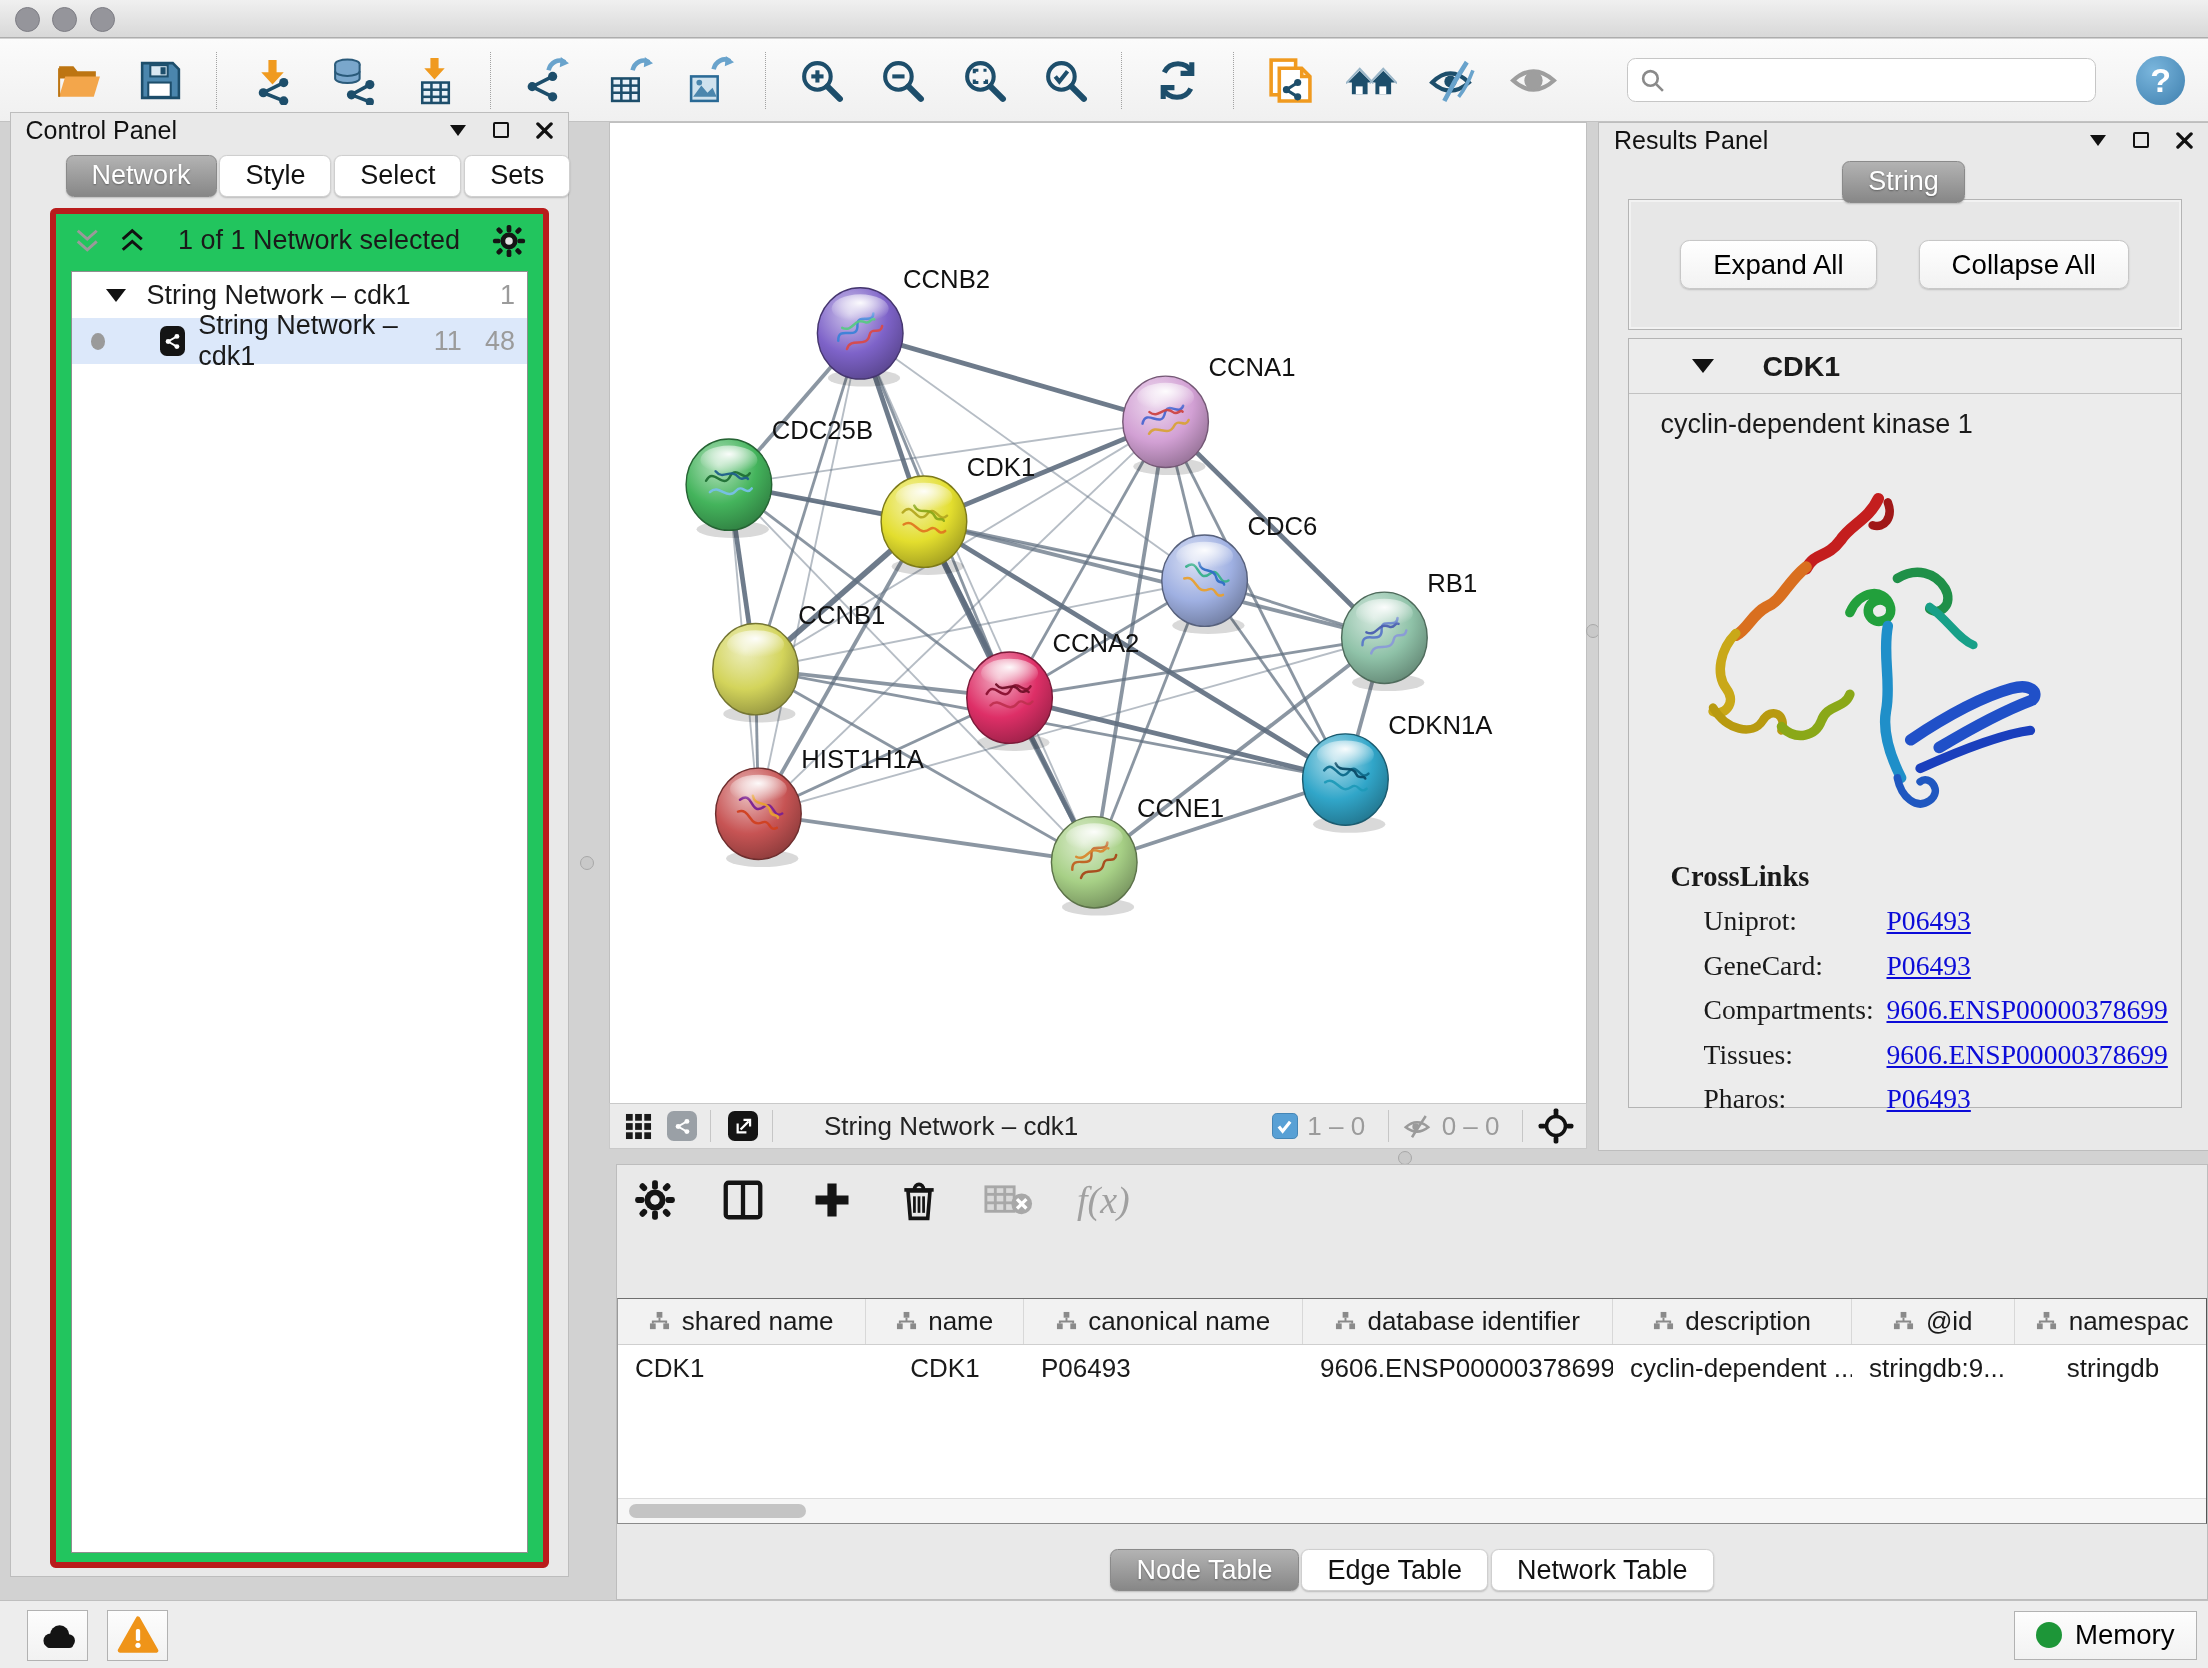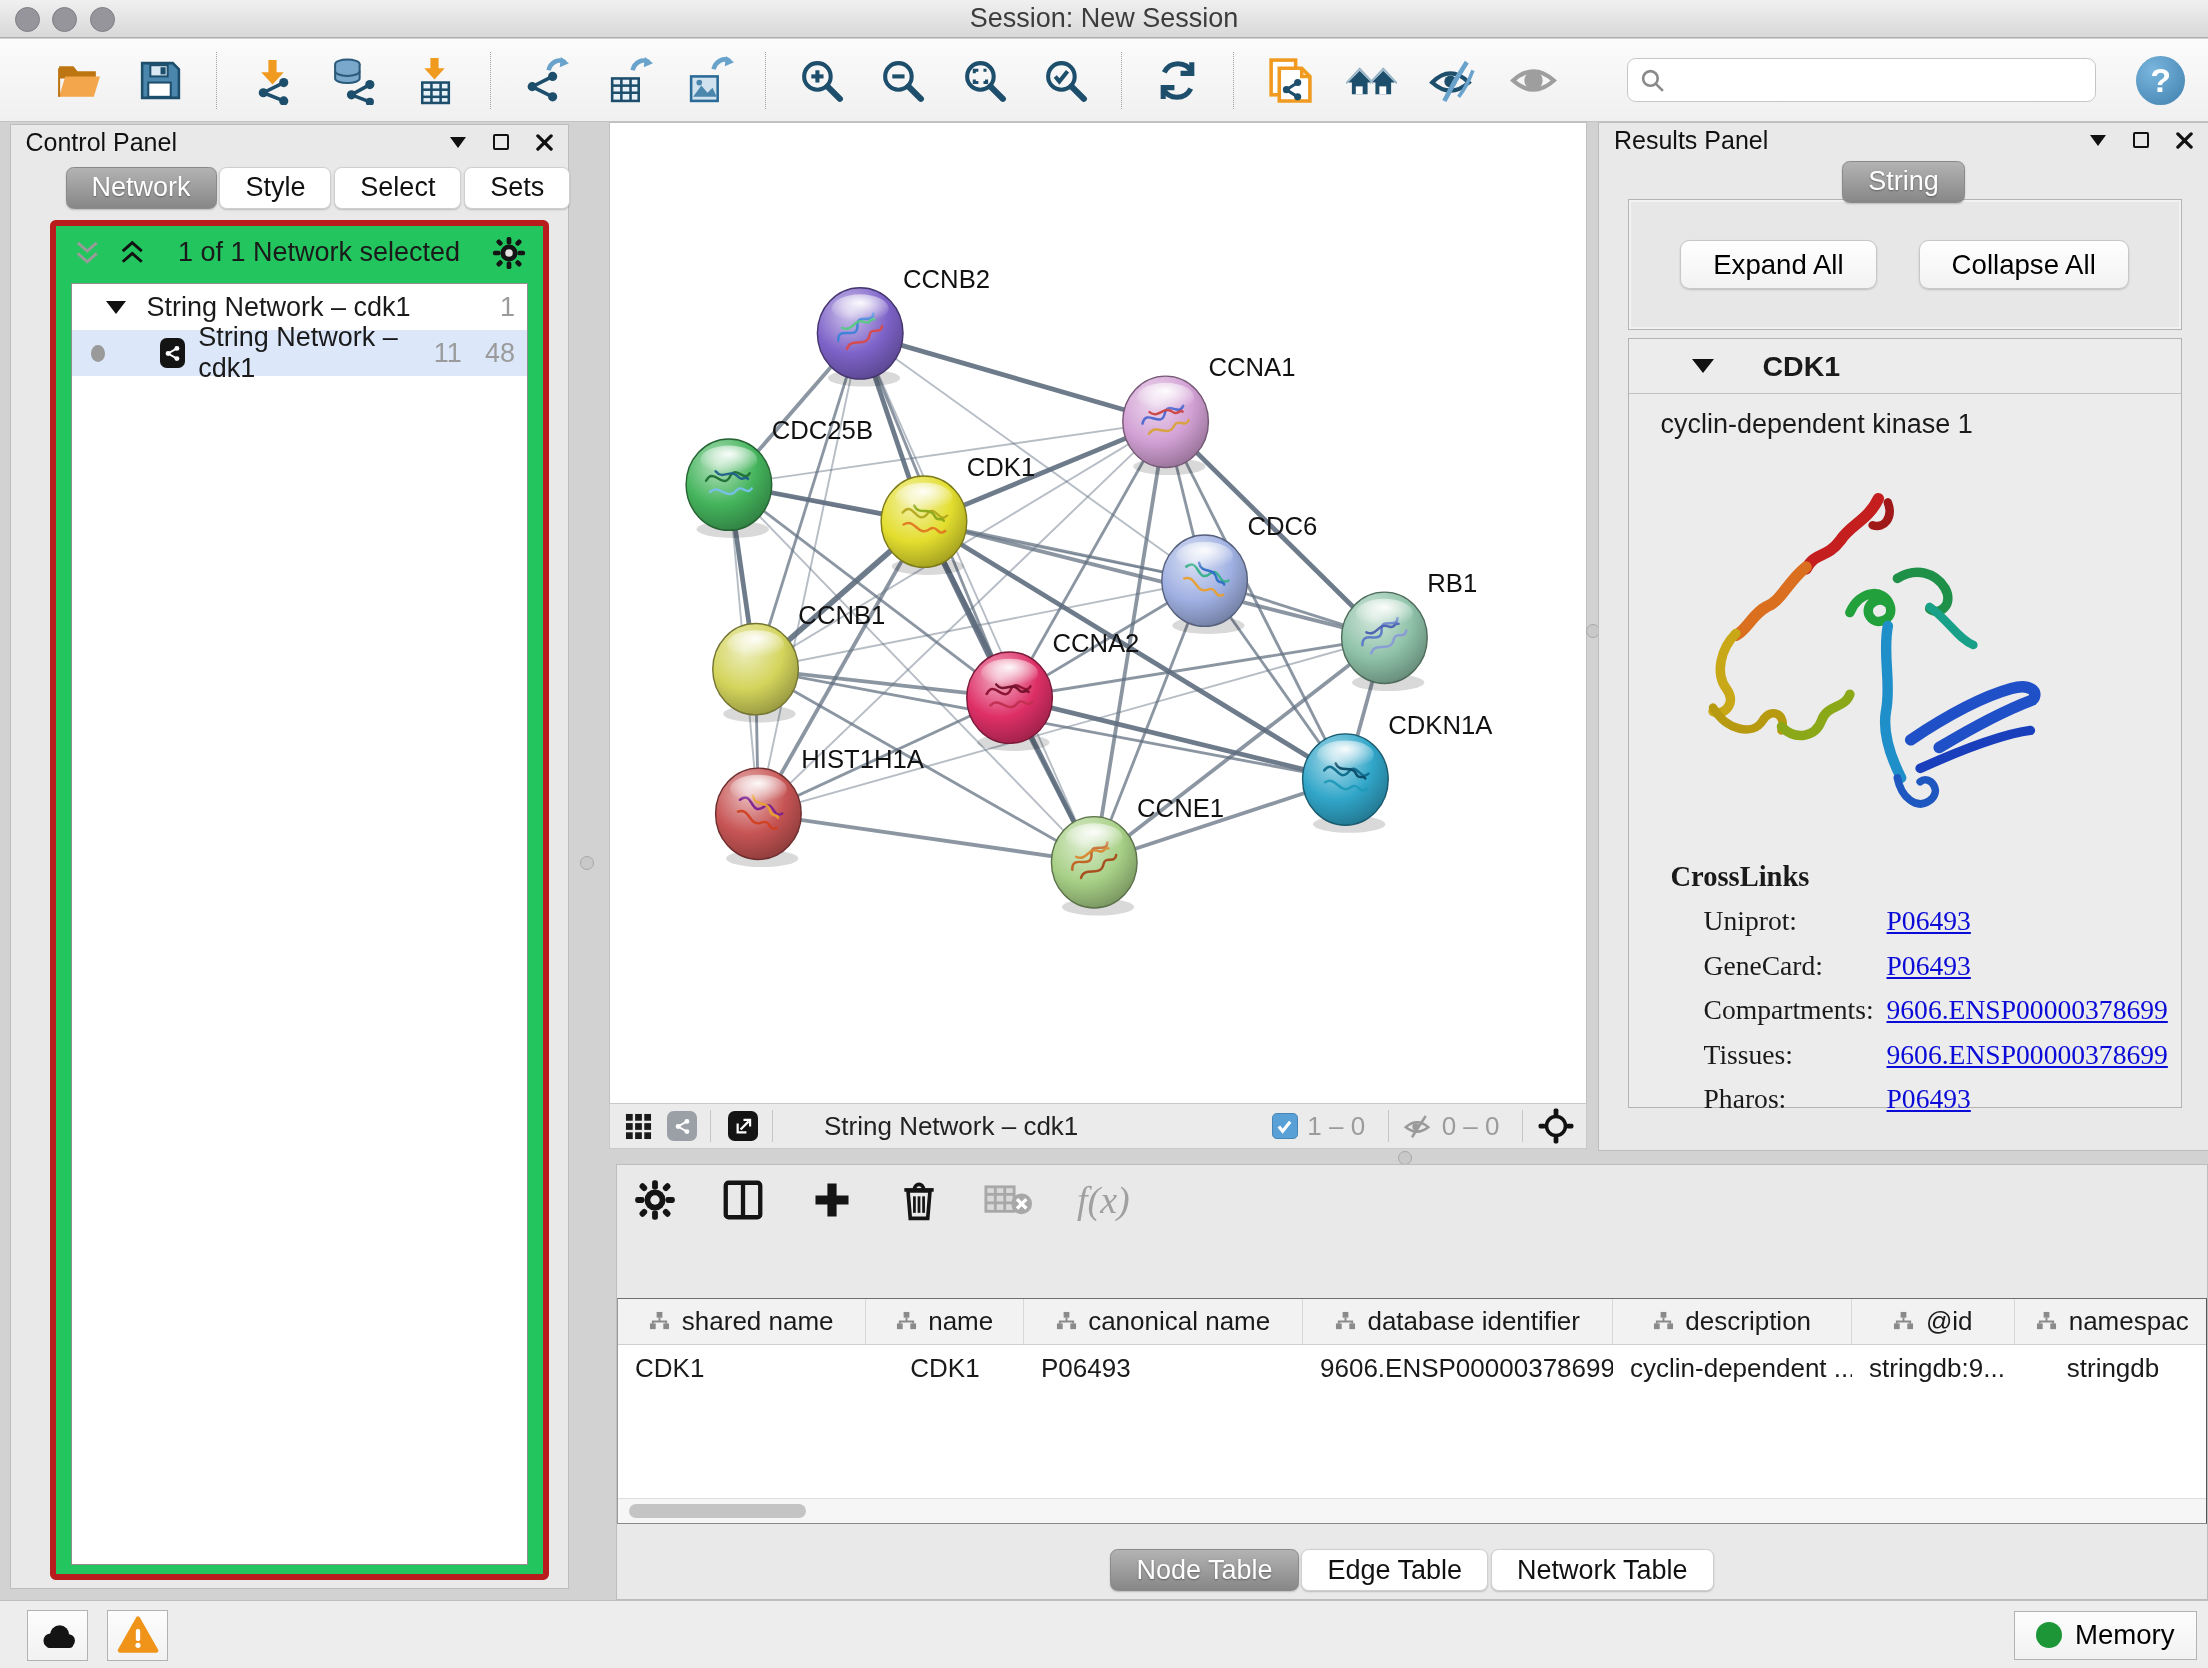--- a/index.html
+++ b/index.html
@@ -36,21 +36,21 @@
   .wi-tri { width:0; height:0; border-left:8.6px solid transparent; border-right:8.6px solid transparent; border-top:11.4px solid #111; }
   .wi-sq { width:16px; height:16px; border:2.4px solid #111; border-radius:1.9px; }
 
   .tab { height:42px; padding:0 25px; background:#fff; border:1px solid #cfcfcf; border-radius:7.6px;
     font-size:27px; display:flex; align-items:center; justify-content:center; color:#111;
     box-shadow:0 1px 1.9px rgba(0,0,0,.2); cursor:pointer; }
   .tab.sel { background:linear-gradient(#b3b3b3,#878787); color:#fff; border-color:#8a8a8a;
     text-shadow:0 1px 1.9px rgba(0,0,0,.35); }
 
   
-  #control-panel { left:9.5px; top:124px; width:559px; height:1465px; }
+  #control-panel { left:9.5px; top:112px; width:559px; height:1465px; }
   #cp-tabs { position:relative; z-index:2; display:flex; gap:2.9px; padding-left:55px; margin-top:7.6px; }
   .cp-sub { position:absolute; left:19px; right:19px; top:95px; bottom:7.6px; background:#22c55e;
     border:6px solid #b91c1c; border-radius:5.7px;margin-left:20px; }
   .list-toolbar { height:53px; display:flex; align-items:center; padding:0 17px; }
   .lt-label { flex:1; text-align:center; font-size:27px; }
   .tree { position:absolute; left:15px; right:15px; top:57px; bottom:9.5px; background:#fff; border:1.9px solid #8f8f8f; }
   .tree-row { height:46px; display:flex; align-items:center; font-size:27px; position:relative; }
   .tree-row .tri { width:0; height:0; border-left:10.5px solid transparent; border-right:10.5px solid transparent;
     border-top:13.3px solid #111; margin:0 21px 0 34px; }
   .tree-row.child { background:#dce8fa; }
@@ -123,21 +123,20 @@
 </style>
 </head>
 <body>
 
 <div class="titlebar">
   <div class="lights">
     <span class="light"></span>
     <span class="light"></span>
     <span class="light"></span>
   </div>
-  <div class="win-title">Session: New Session</div>
 </div>
 
 <div class="toolbar">
   <button class="tbtn">
     <svg width="49" height="49" viewBox="0 0 48 48">
         <path d="M5 10 h14 l4 5 h18 v7 H5 z" fill="#bd7512"></path>
         <path d="M5 40 L11 20 H45 L39 40 Z" fill="#f3a64b"></path>
         <path d="M5 40 L5 12" stroke="#bd7512" stroke-width="2"></path>
       </svg>
   </button>

